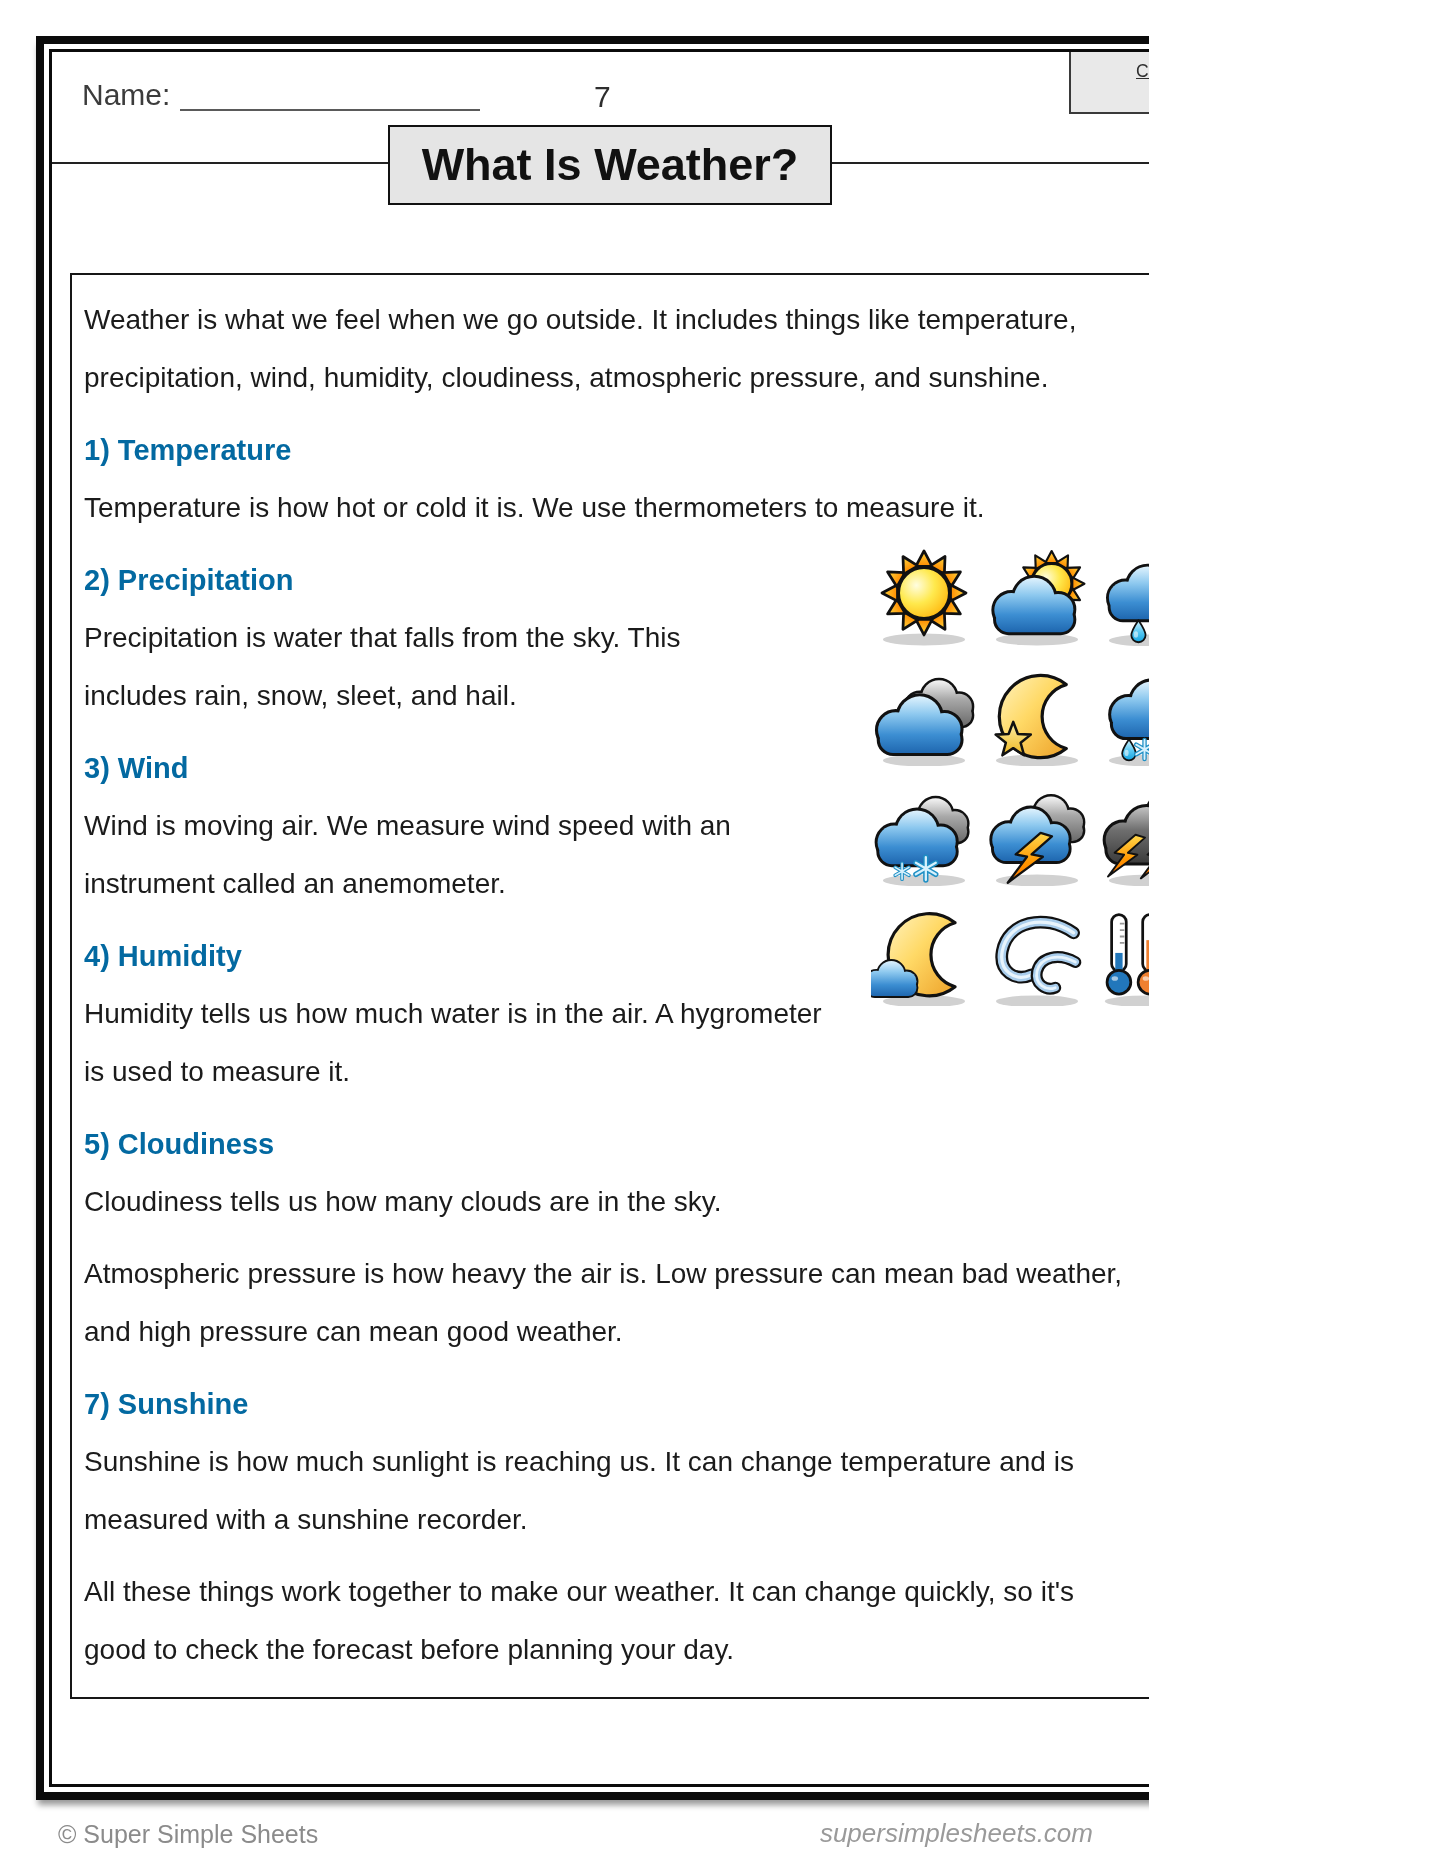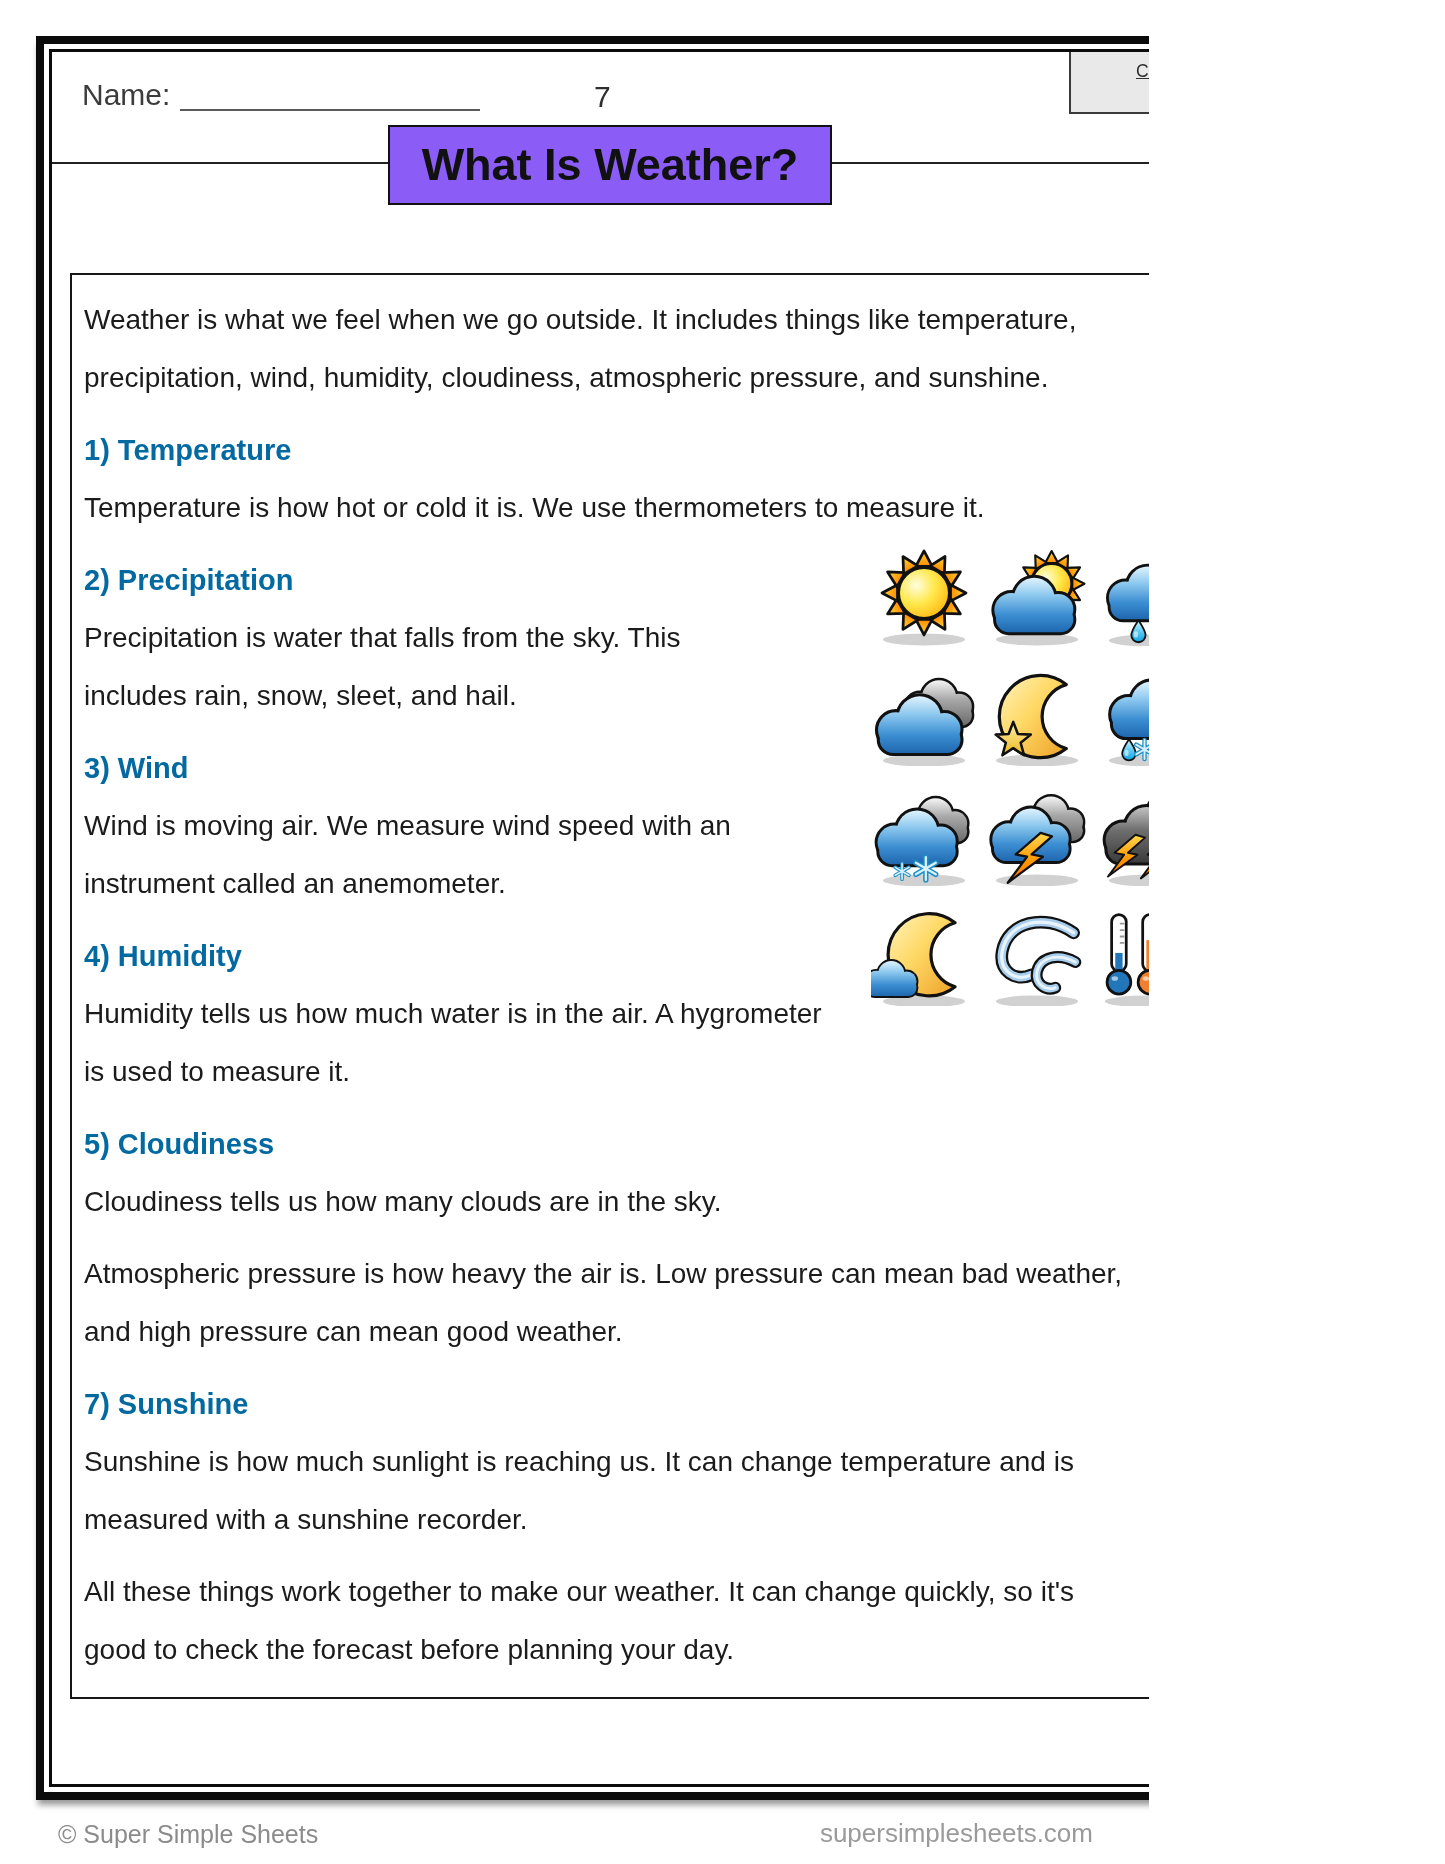--- a/index.html
+++ b/index.html
@@ -10,37 +10,37 @@
   .frame-inner{position:relative;width:100%;height:100%;box-sizing:border-box;border:3px solid #0b0b0b;}
   
   .hdr-name{position:absolute;left:30px;top:26px;font-size:30px;color:#3c3c3c;}
   .name-line{display:inline-block;width:300px;height:28px;border-bottom:2.5px solid #5a5a5a;margin-left:10px;vertical-align:-6px;}
   .page-num{position:absolute;left:542px;top:28px;font-size:30px;color:#2e2e2e;}
   .curriculum-box{position:absolute;right:12px;top:0;width:312px;box-sizing:border-box;background:#e9e9e9;
                   border:2px solid #3a3a3a;border-top:none;text-align:center;padding:9px 4px 8px;}
   .curr-title{font-size:17.5px;color:#2f2f2f;text-decoration:underline;}
   .curr-code{font-size:16.5px;color:#2f2f2f;margin-top:3px;}
   .title-rule{position:absolute;left:0;right:0;top:110px;border-top:2.5px solid #222;}
-  .title-box{position:absolute;left:336px;top:73px;width:440px;height:76px;background:#8b5cf6;
+  .title-box{position:absolute;left:336px;top:73px;width:440px;height:76px;background:#e5e5e5;
              border:2.5px solid #111;z-index:2;display:flex;align-items:center;justify-content:center;}
   .title-box h1{margin:0;font-size:45px;font-weight:bold;color:#111;letter-spacing:0;}
   
   .content-box{position:absolute;left:18px;top:221px;width:1285px;box-sizing:border-box;
                border:2.5px solid #161616;background:#fff;padding:16px 26px 18px 12px;}
   .content-box p{margin:0;font-size:28px;line-height:58px;white-space:pre-line;color:#1b1b1b;}
   .content-box h2{margin:0;font-size:29px;line-height:58px;font-weight:bold;color:#0369a1;}
   .content-box section, .content-box .closing-block{margin-top:14px;}
   
   .icon-grid{float:right;width:452px;margin:8px 8px 10px 18px;display:grid;
              grid-template-columns:repeat(4,1fr);row-gap:16px;}
   .icon-cell{width:113px;height:104px;display:flex;align-items:center;justify-content:center;}
   .icon-cell svg{display:block;}
   
   .footer-left{position:absolute;left:58px;top:1820px;font-size:25px;color:#8b8b8b;}
-  .footer-right{position:absolute;right:56px;top:1818px;font-size:26px;color:#9a9a9a;}
+  .footer-right{position:absolute;right:56px;top:1818px;font-size:26px;color:#9a9a9a;font-style:italic;}
 </style>
 </head>
 <body>
 
 <svg width="0" height="0" style="position:absolute" aria-hidden="true">
   <defs>
     <linearGradient id="gBlue" gradientUnits="userSpaceOnUse" x1="0" y1="8" x2="0" y2="75">
       <stop offset="0" stop-color="#dff2fd"></stop>
         <stop offset="0.3" stop-color="#8ec9ef"></stop>
       <stop offset="0.65" stop-color="#3c8ed2"></stop>

